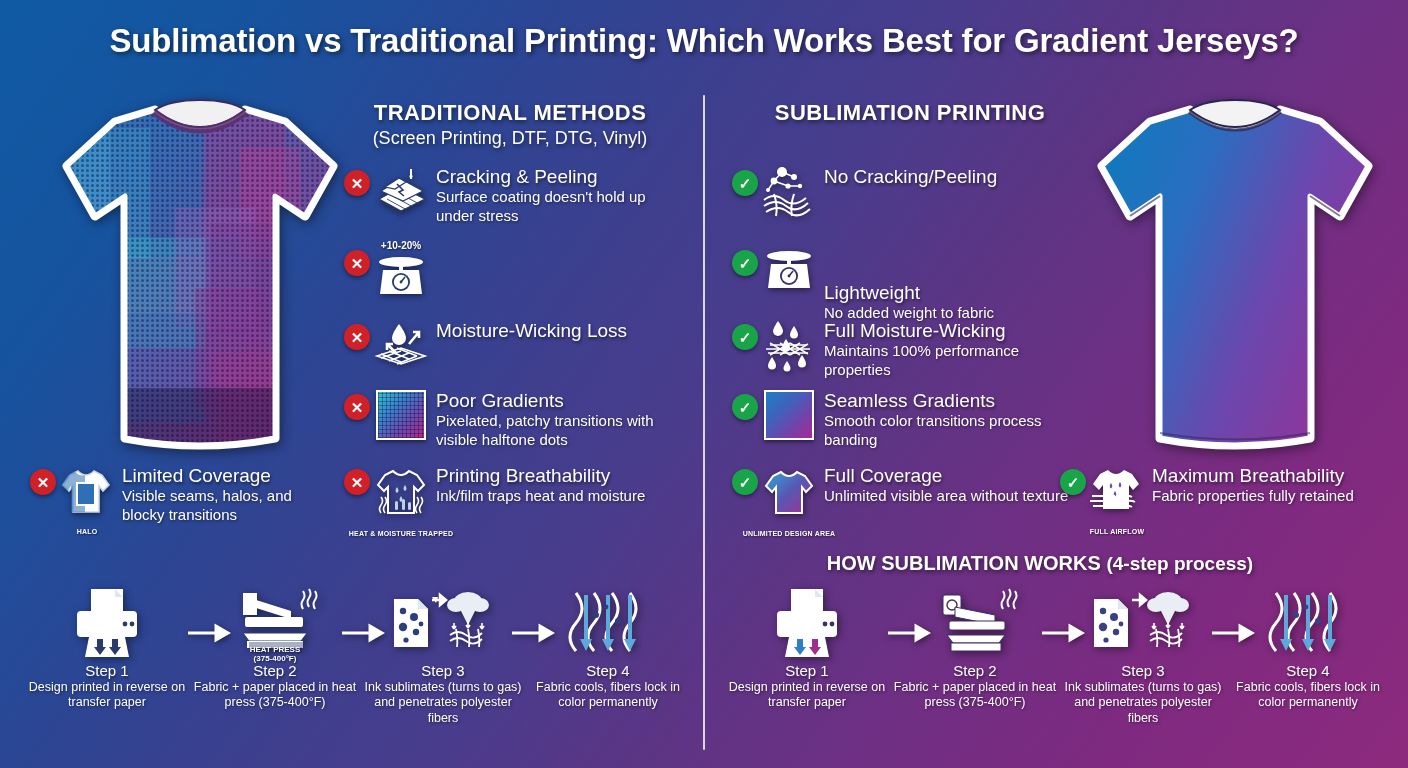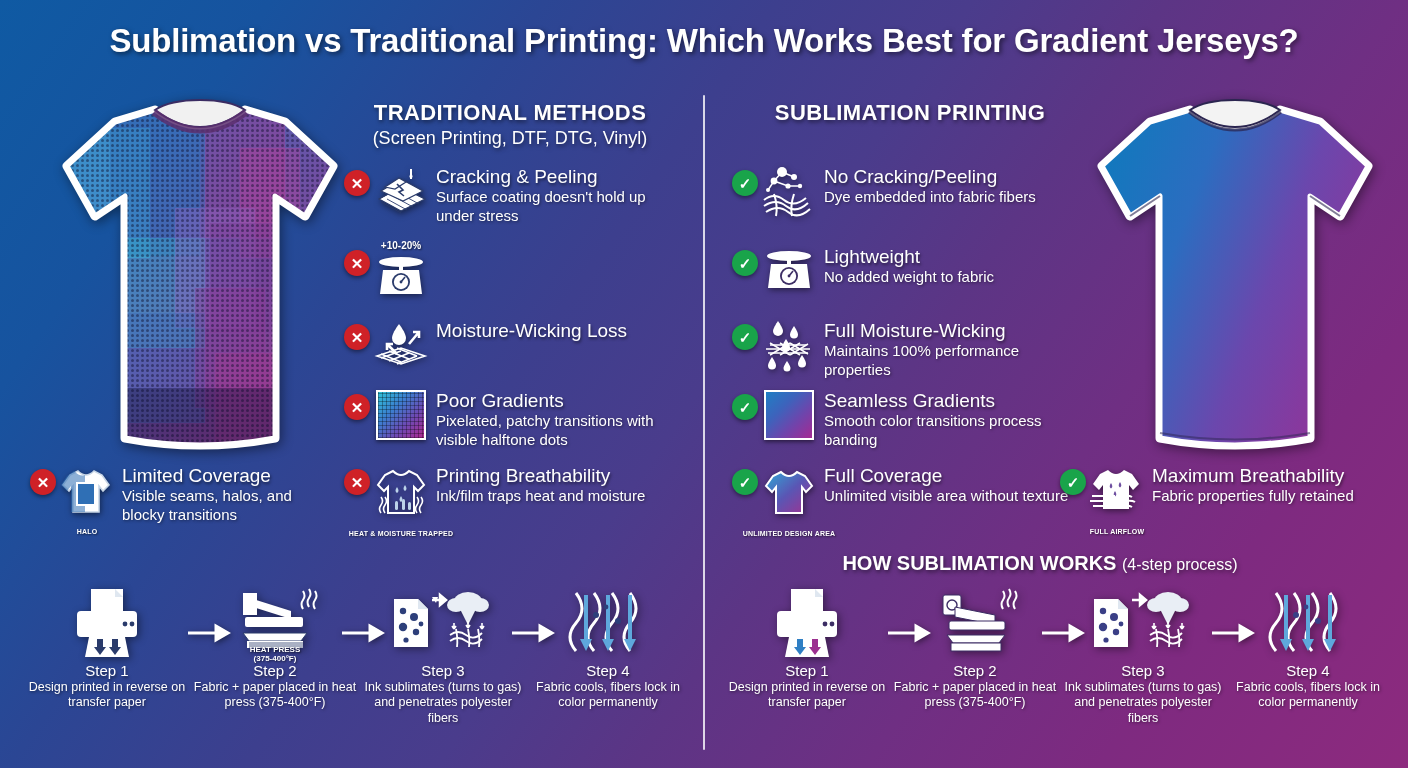--- a/index.html
+++ b/index.html
@@ -40,21 +40,21 @@
     text-shadow:1px 2px 4px rgba(0,0,0,.55); }
   .colhead .h2{ font-size:18px; font-weight:normal; margin-top:2px;
     text-shadow:1px 2px 4px rgba(0,0,0,.55); }
   #trad-head{ left:330px; top:100px; width:360px; }
   #subl-head{ left:720px; top:100px; width:380px; }
 
   .howhead{
     position:absolute; left:720px; top:552px; width:640px; text-align:center; color:#fff;
     font-size:20px; font-weight:bold; text-shadow:1px 2px 4px rgba(0,0,0,.55);
   }
-  .howhead .sub{ font-weight:normal; font-size:16px; }
+  .howhead .sub{ font-weight:bold; font-size:19px; }
 
   
   .feat{ position:absolute; display:flex; align-items:flex-start; }
   .badge{
     width:26px; height:26px; border-radius:50%; flex:0 0 26px;
     display:flex; align-items:center; justify-content:center;
     color:#fff; font-size:15px; font-weight:bold; line-height:1;
     box-shadow:0 2px 4px rgba(0,0,0,.45); margin-top:4px;
   }
   .badge.bad{ background:#cf2127; }
@@ -326,38 +326,37 @@
           <path d="M4,36 q10,-8 20,0 q10,8 22,-2"></path>
           <path d="M4,42 q12,-8 22,0 q10,8 22,-3"></path>
           <path d="M6,48 q12,-8 22,0 q10,8 22,-3"></path>
           <path d="M14,30 q4,12 2,22"></path>
           <path d="M34,30 q-4,12 -2,22"></path>
         </g>
       </svg>
     </div>
     <div class="ftext" style="width:250px;">
       <div class="ftitle">No Cracking/Peeling</div>
-      <div class="fdesc">Dye embedded into fabric fibers</div>
     </div>
   </div>
 
   <div class="feat" style="left:732px;top:246px;width:340px;">
     <div class="badge good">✓</div>
     <div class="ficon">
       <svg width="54" height="50" viewBox="0 0 54 50">
         <ellipse cx="27" cy="10" rx="22" ry="5" fill="#fff"></ellipse>
         <rect x="25" y="12" width="4" height="6" fill="#fff"></rect>
         <path d="M9,18 L45,18 L48,42 L6,42 Z" fill="#fff"></path>
         <circle cx="27" cy="30" r="9" fill="#3c2d64"></circle>
         <circle cx="27" cy="30" r="7.2" fill="#fff"></circle>
         <path d="M27,30 L31,25" stroke="#3c2d64" stroke-width="1.6"></path>
         <circle cx="27" cy="30" r="1.4" fill="#3c2d64"></circle>
       </svg>
     </div>
-    <div class="ftext" style="width:250px;">
+    <div class="ftext" style="width:250px;margin-top:36px;">
       <div class="ftitle">Lightweight</div>
       <div class="fdesc">No added weight to fabric</div>
     </div>
   </div>
 
   <div class="feat" style="left:732px;top:320px;width:340px;">
     <div class="badge good">✓</div>
     <div class="ficon">
       <svg width="58" height="56" viewBox="0 0 58 56">
         <g fill="#fff">

